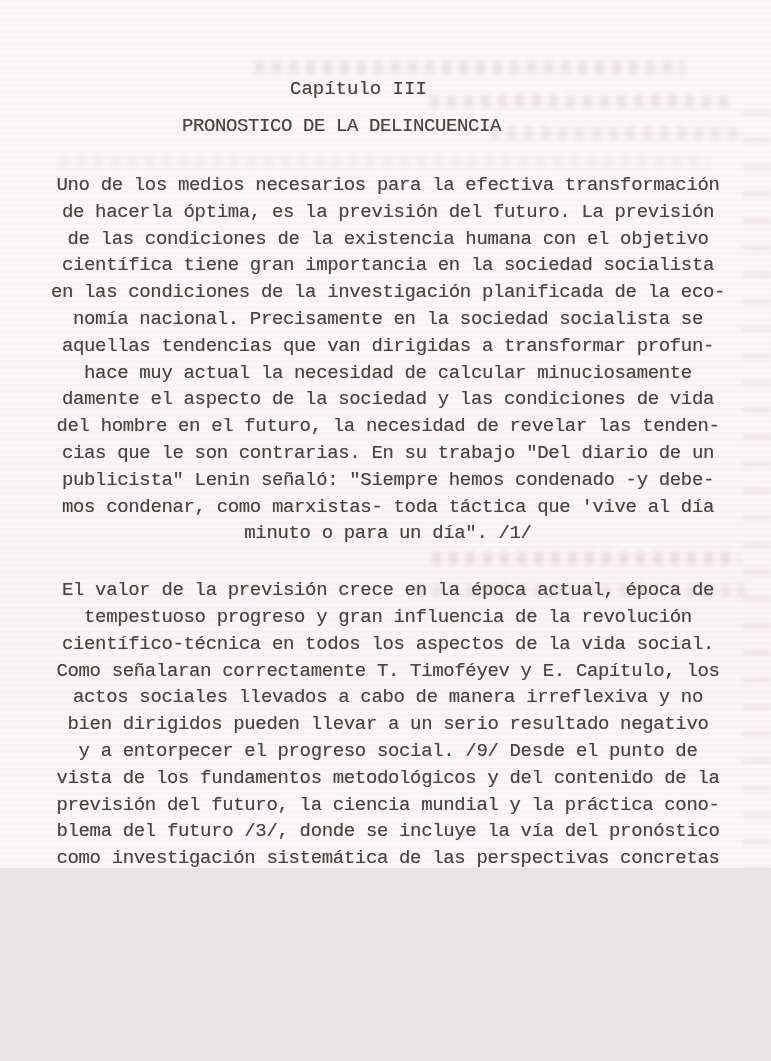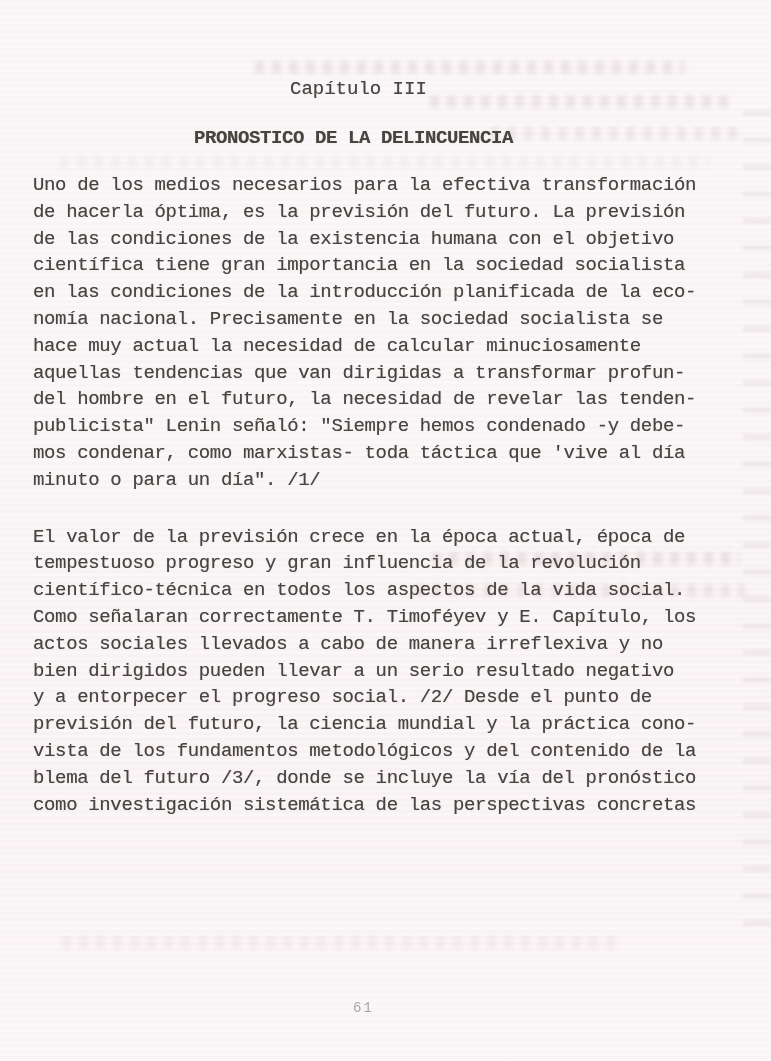--- a/index.html
+++ b/index.html
@@ -3,21 +3,21 @@
 <meta charset="utf-8">
 <style>
   :root{
     --paper-color:#fbf7f8;
     --ink-color:#48443f;
     --faded-ink-color:#96918c;
   }
   html,body{margin:0;padding:0;background:#e8e4e5;}
   .page{
     position:relative;
-    width:771px;height:1061px;
+    width:771px;height:868px;
     margin:0 auto;
     background:linear-gradient(180deg,#fcf8fa 0%,var(--paper-color) 35%,#faf5f6 75%,#fcf8fa 100%);
     overflow:hidden;
     font-family:"Liberation Mono","DejaVu Sans Mono",monospace;
   }
   
   .page::before{
     content:'';position:absolute;inset:0;pointer-events:none;
     background:repeating-linear-gradient(180deg,rgba(240,228,233,.22) 0 3px,rgba(255,255,255,0) 3px 6px);
   }
@@ -40,30 +40,31 @@
     filter:blur(1.6px);opacity:.6;
   }
   .chapter{
     position:absolute;left:290px;top:78px;margin:0;
     font-size:19px;font-weight:normal;line-height:1.2;
     color:var(--ink-color);
     text-shadow:0 0 .7px rgba(70,65,60,.55);
     white-space:pre;
   }
   .section{
-    position:absolute;left:182px;top:115px;margin:12px;
-    font-size:19px;font-weight:bold;line-height:1.2;letter-spacing:-.4px;
+    position:absolute;left:182px;top:115px;margin:0;
+    font-size:19px;font-weight:normal;line-height:1.2;letter-spacing:-.4px;
     color:var(--ink-color);
     text-shadow:0 0 .7px rgba(70,65,60,.55);
     white-space:pre;
   }
   .body-text{
     position:absolute;left:33px;top:172px;width:710px;
     color:var(--ink-color);
     text-shadow:0 0 .7px rgba(70,65,60,.5);
+    text-align:center;
   }
   .para{font-size:19px;line-height:26.8px;letter-spacing:-.35px;}
   .para + .para{margin-top:30px;}
   .line{white-space:pre;}
   .page-number{
     position:absolute;left:353px;top:1000px;
     font-size:14px;color:var(--faded-ink-color);opacity:.8;
     letter-spacing:2px;
   }
 </style>
@@ -84,39 +85,41 @@
   <h1 class="chapter">Capítulo III</h1>
 
   <h2 class="section">PRONOSTICO DE LA DELINCUENCIA</h2>
 
   <div class="body-text">
     <div class="para">
         <div class="line">Uno de los medios necesarios para la efectiva transformación</div>
         <div class="line">de hacerla óptima, es la previsión del futuro. La previsión</div>
         <div class="line">de las condiciones de la existencia humana con el objetivo</div>
         <div class="line">científica tiene gran importancia en la sociedad socialista</div>
-        <div class="line">en las condiciones de la introducción planificada de la eco-</div>
+        <div class="line">en las condiciones de la investigación planificada de la eco-</div>
         <div class="line">nomía nacional. Precisamente en la sociedad socialista se</div>
+        <div class="line">aquellas tendencias que van dirigidas a transformar profun-</div>
         <div class="line">hace muy actual la necesidad de calcular minuciosamente</div>
-        <div class="line">aquellas tendencias que van dirigidas a transformar profun-</div>
+        <div class="line">damente el aspecto de la sociedad y las condiciones de vida</div>
         <div class="line">del hombre en el futuro, la necesidad de revelar las tenden-</div>
+        <div class="line">cias que le son contrarias. En su trabajo "Del diario de un</div>
         <div class="line">publicista" Lenin señaló: "Siempre hemos condenado -y debe-</div>
         <div class="line">mos condenar, como marxistas- toda táctica que 'vive al día</div>
         <div class="line">minuto o para un día". /1/</div>
       </div>
     <div class="para">
         <div class="line">El valor de la previsión crece en la época actual, época de</div>
         <div class="line">tempestuoso progreso y gran influencia de la revolución</div>
         <div class="line">científico-técnica en todos los aspectos de la vida social.</div>
         <div class="line">Como señalaran correctamente T. Timoféyev y E. Capítulo, los</div>
         <div class="line">actos sociales llevados a cabo de manera irreflexiva y no</div>
         <div class="line">bien dirigidos pueden llevar a un serio resultado negativo</div>
-        <div class="line">y a entorpecer el progreso social. /2/ Desde el punto de</div>
+        <div class="line">y a entorpecer el progreso social. /9/ Desde el punto de</div>
+        <div class="line">vista de los fundamentos metodológicos y del contenido de la</div>
         <div class="line">previsión del futuro, la ciencia mundial y la práctica cono-</div>
-        <div class="line">vista de los fundamentos metodológicos y del contenido de la</div>
         <div class="line">blema del futuro /3/, donde se incluye la vía del pronóstico</div>
         <div class="line">como investigación sistemática de las perspectivas concretas</div>
       </div>
   </div>
 
   <div class="page-number">61</div>
 
 </div>
 
 </body></html>

